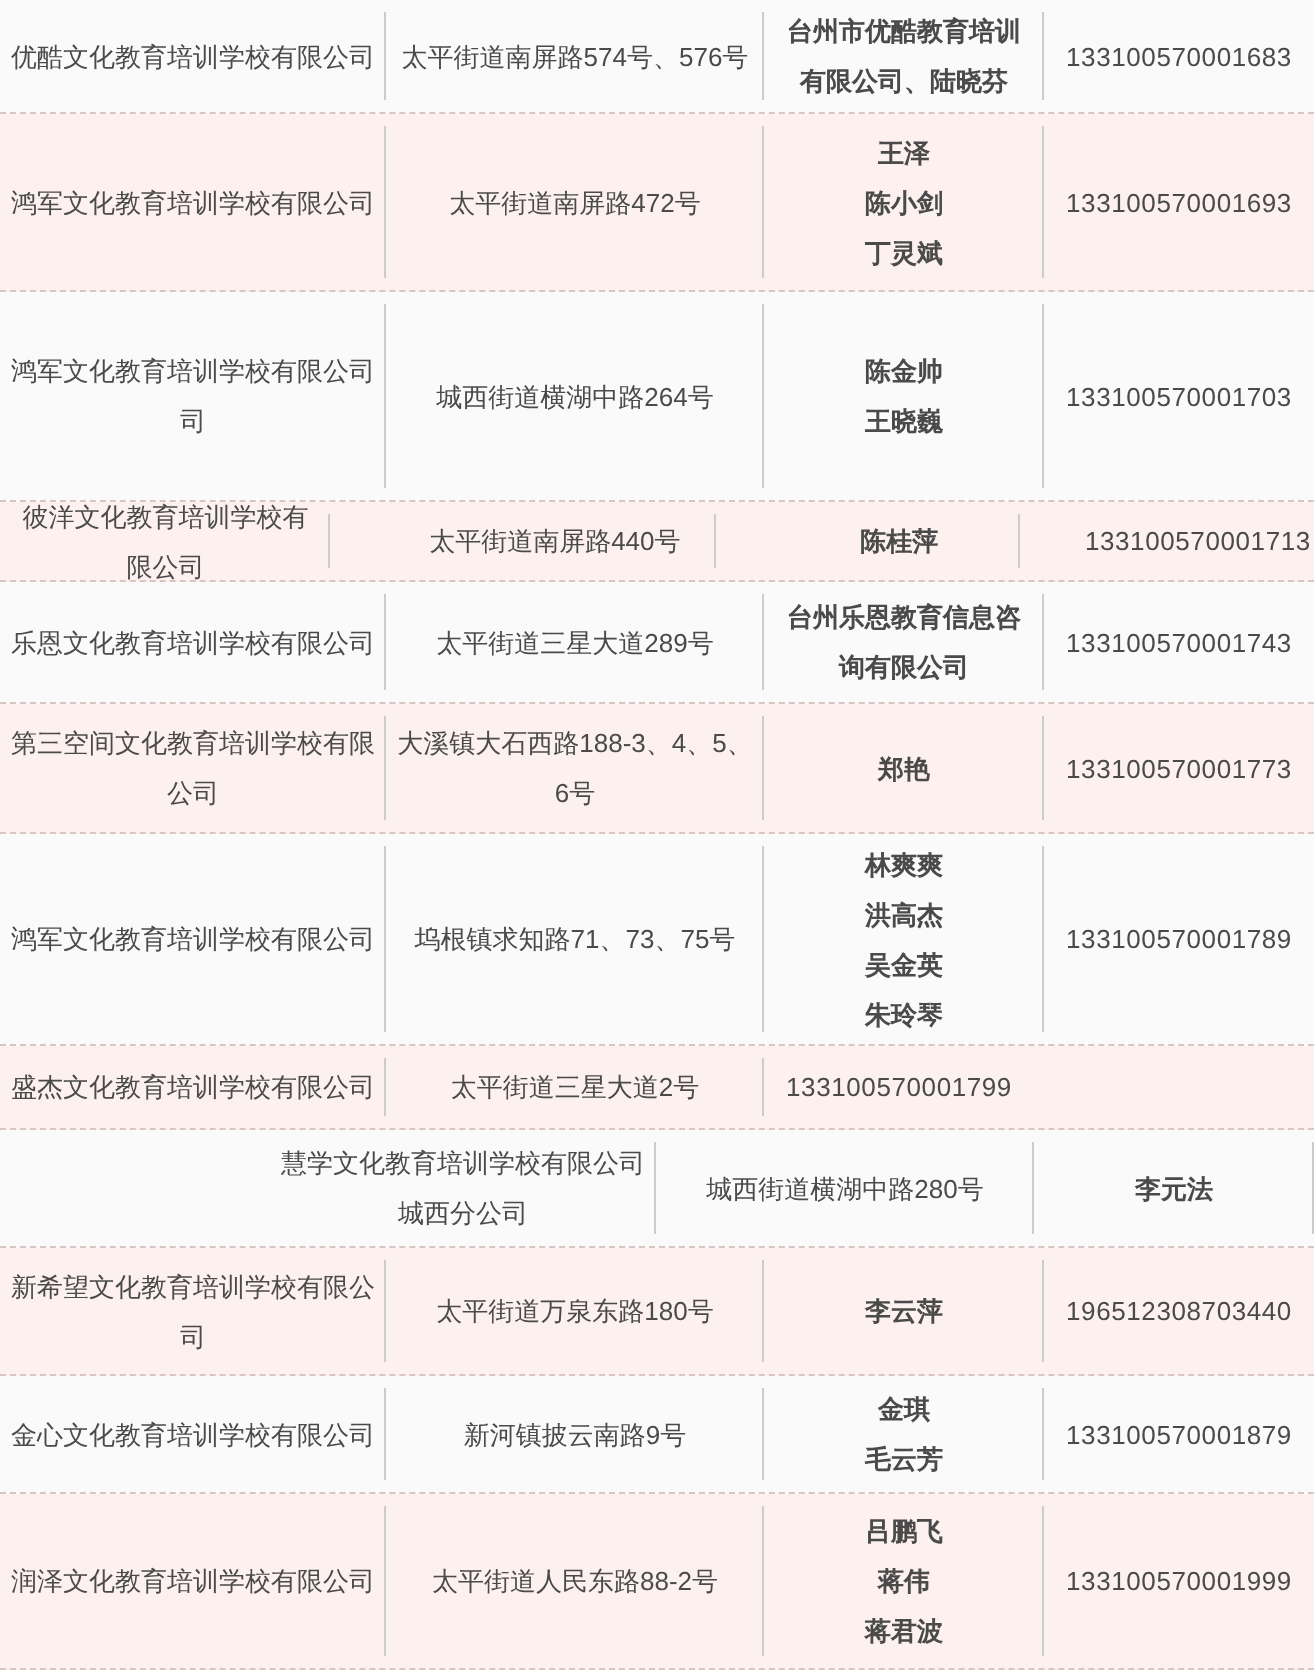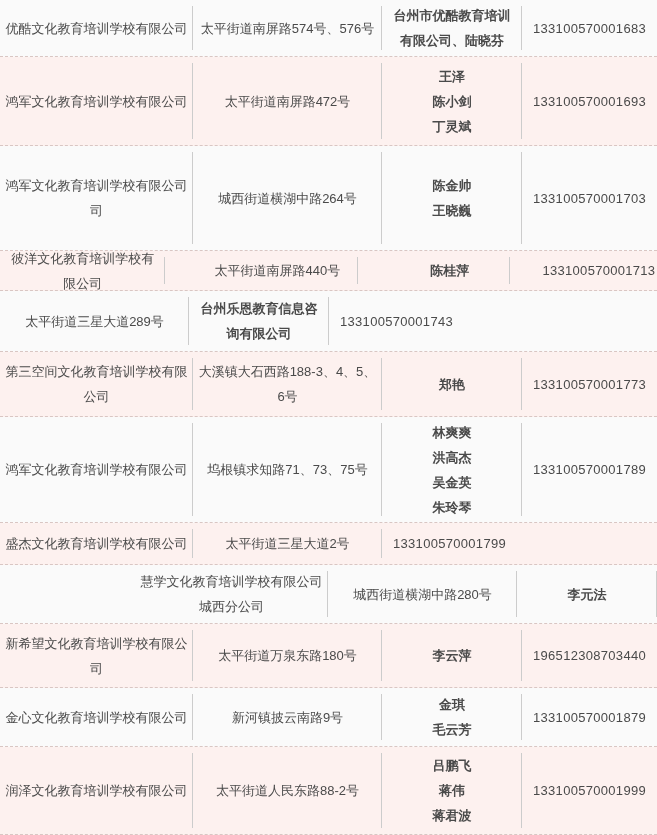--- a/index.html
+++ b/index.html
@@ -98,20 +98,21 @@
   </div>
 
   <div class="row">
     <div class="cell company with-divider">彼洋文化教育培训学校有限公司</div>
     <div class="cell address with-divider">太平街道南屏路440号</div>
     <div class="cell holders with-divider">陈桂萍</div>
     <div class="cell license">133100570001713</div>
   </div>
 
   <div class="row">
+    <div class="cell company with-divider">乐恩文化教育培训学校有限公司</div>
     <div class="cell address with-divider">太平街道三星大道289号</div>
     <div class="cell holders with-divider">台州乐恩教育信息咨
 询有限公司</div>
     <div class="cell license">133100570001743</div>
   </div>
 
   <div class="row">
     <div class="cell company with-divider">第三空间文化教育培训学校有限
 公司</div>
     <div class="cell address with-divider">大溪镇大石西路188-3、4、5、

